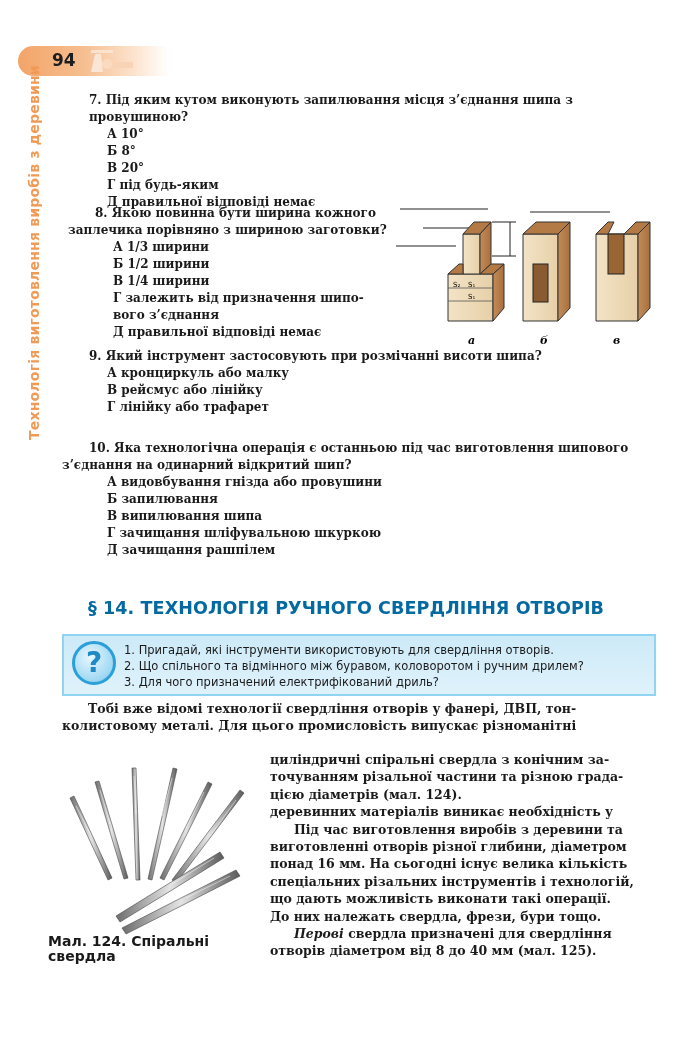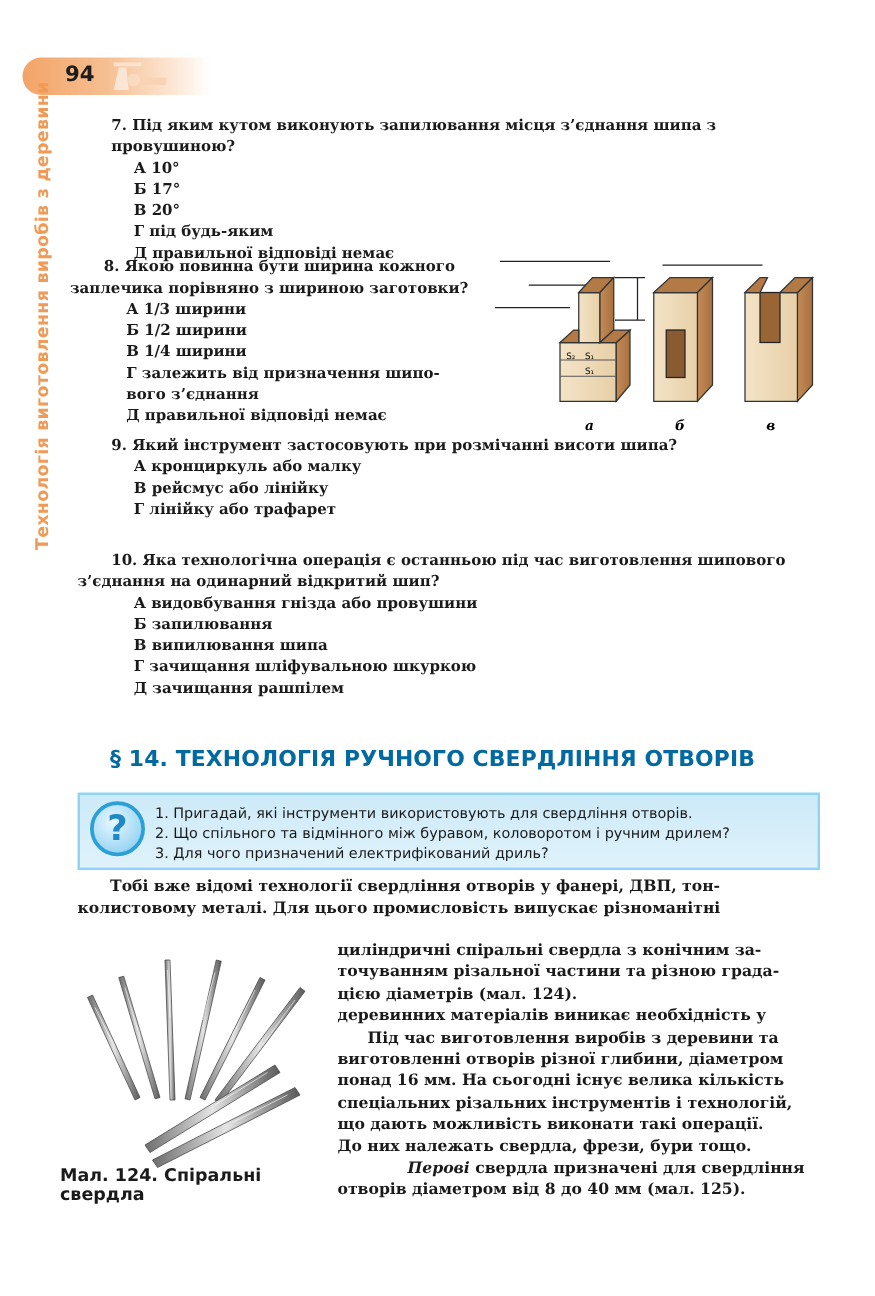--- a/index.html
+++ b/index.html
@@ -52,45 +52,45 @@
   }
   .body-text {
     position: absolute; font-size: 12.5px; font-weight: bold; line-height: 17.4px;
     text-align: justify;
   }
   .drills { position: absolute; left: 60px; top: 760px; width: 190px; height: 175px; }
   .caption {
     position: absolute; left: 48px; top: 934px; width: 210px; text-align: left;
     font-family: "DejaVu Sans", sans-serif; font-weight: bold; font-size: 14px; line-height: 15px;
   }
-  .it { font-style: italic; margin-left: 32px; }
+  .it { font-style: italic; }
 </style>
 </head>
 <body>
 
 <div class="header-tab"></div>
 <div class="page-num">94</div>
 <svg class="logo" viewBox="0 0 50 26">
   <rect x="6" y="2" width="22" height="3" fill="#fbe3cf"></rect>
   <path d="M10 6 L16 6 L18 24 L6 24 Z" fill="#fbe6d6"></path>
   <circle cx="22" cy="16" r="5" fill="#fadbc2"></circle>
   <rect x="28" y="14" width="20" height="6" fill="#f8d3b6"></rect>
 </svg>
 <div class="side-text">Технологія виготовлення виробів з деревини</div>
 
 <div class="q" style="left:62px; top:92px; width:600px;">
   <div class="stem">7. Під яким кутом виконують запилювання місця з’єднання шипа з провушиною?</div>
   <div class="opt">А 10°</div>
-  <div class="opt">Б 17°</div>
+  <div class="opt">Б 8°</div>
   <div class="opt">В 20°</div>
   <div class="opt">Г під будь-яким</div>
   <div class="opt">Д правильної відповіді немає</div>
 </div>
 
-<div class="q" style="left:56px; top:205px; width:320px;">
+<div class="q" style="left:68px; top:205px; width:320px;">
   <div class="stem">8. Якою повинна бути ширина кожного</div>
   <div class="stem-cont">заплечика порівняно з шириною заготовки?</div>
   <div class="opt">А 1/3 ширини</div>
   <div class="opt">Б 1/2 ширини</div>
   <div class="opt">В 1/4 ширини</div>
   <div class="opt">Г залежить від призначення шипо-</div>
   <div class="opt">вого з’єднання</div>
   <div class="opt">Д правильної відповіді немає</div>
 </div>
 

